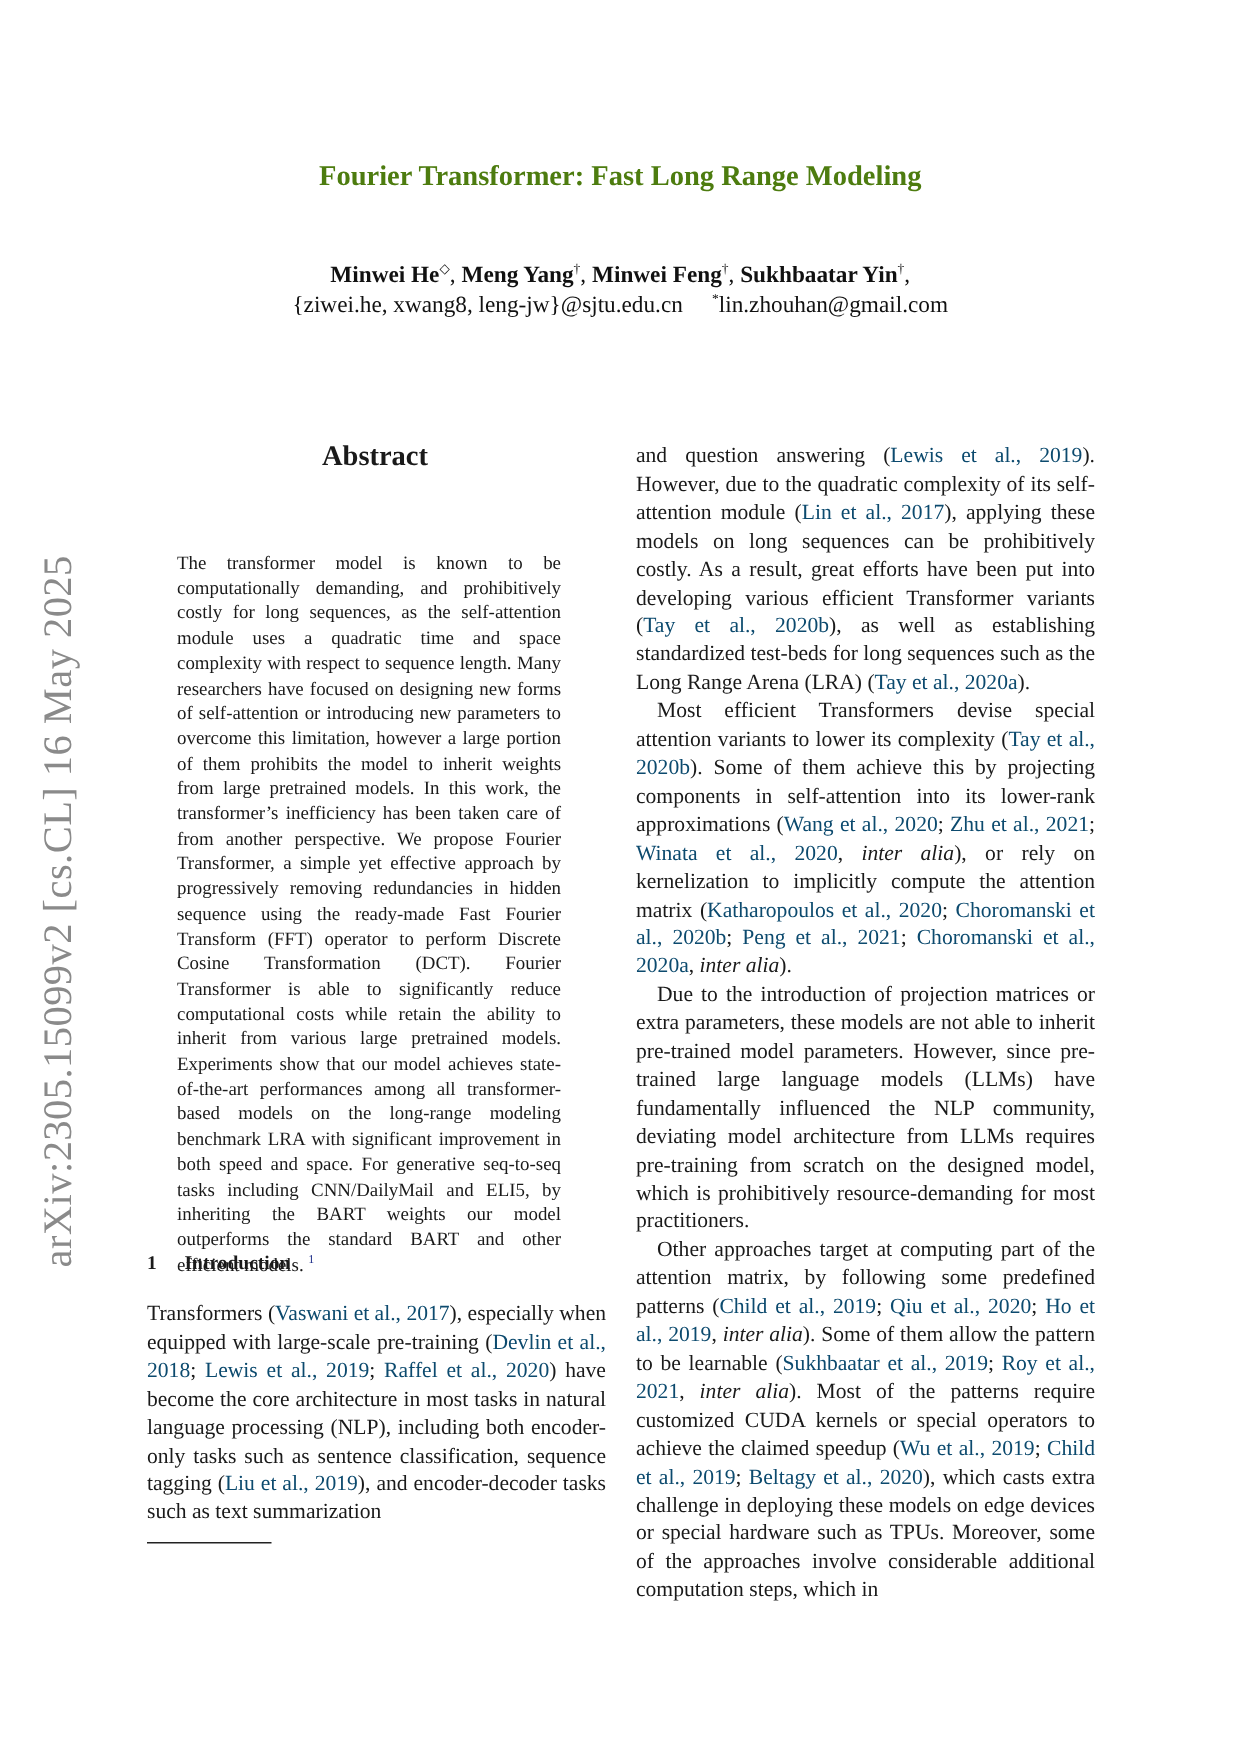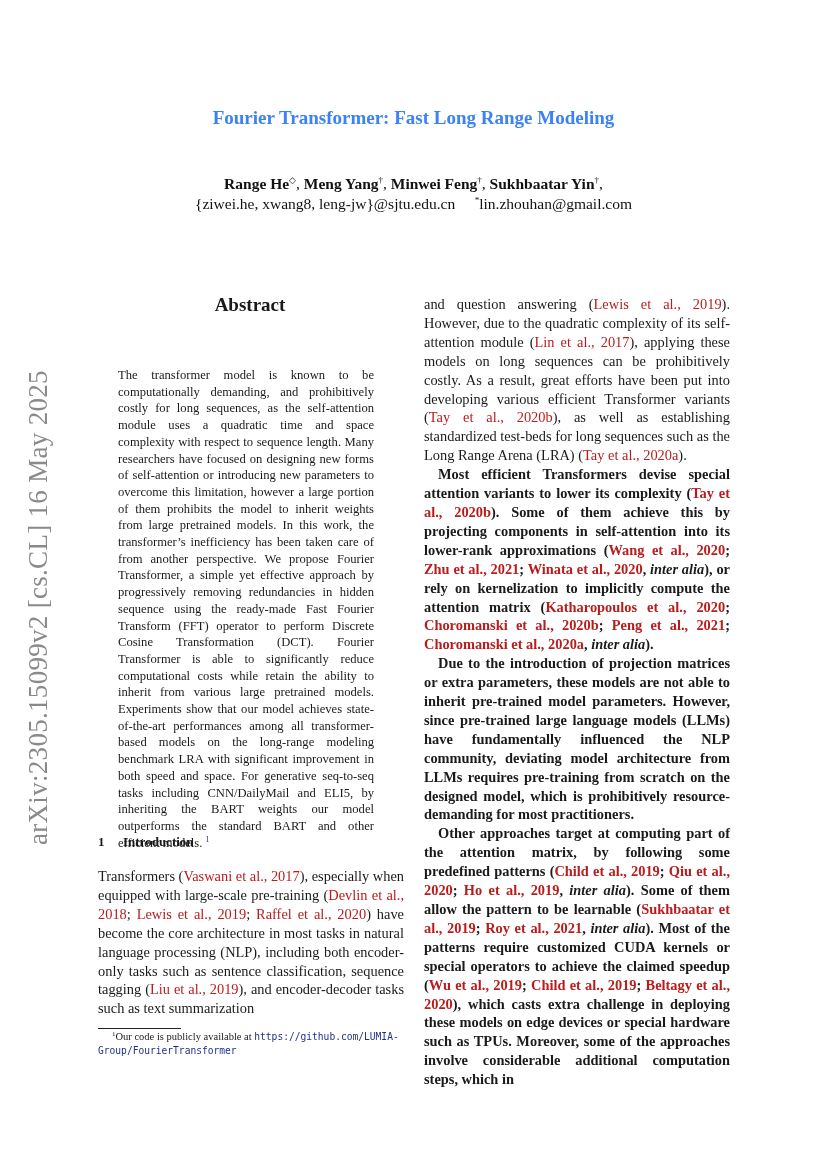--- a/index.html
+++ b/index.html
@@ -3,21 +3,21 @@
 <meta charset="utf-8">
 <style>
   html, body { margin: 0; padding: 0; background: #ffffff; }
   body {
     width: 827px; height: 1170px; position: relative; overflow: hidden;
     font-family: "Liberation Serif", "DejaVu Serif", serif; color: #1a1a1a;
   }
   .abs { position: absolute; }
   .title {
     left: 0; width: 827px; top: 106px; text-align: center;
-    font-weight: bold; font-size: 19px; line-height: 23px; color: #3b82f6;
+    font-weight: bold; font-size: 19px; line-height: 23px; color: #4d7c0f;
   }
   .authors {
     left: 0; width: 827px; top: 174px; text-align: center;
     font-size: 15.5px; line-height: 19.5px; color: #111;
   }
   .authors b { font-weight: bold; }
   .authors sup { font-size: 9px; vertical-align: 6px; line-height: 0; }
   .authors .star { color: #1f2f8a; }
   .stamp {
     left: 20px; top: 845px; width: 500px; height: 36px;
@@ -36,43 +36,43 @@
     font-size: 12.6px; line-height: 16.7px; text-align: justify; margin-top: 48px;
   }
   .abstract sup { font-size: 8px; color: #1f2f8a; vertical-align: 5px; line-height: 0; }
   .sec-head {
     left: 98px; top: 834px; font-weight: bold; font-size: 13px;
   }
   .sec-head .num { display: inline-block; width: 25px; }
   .intro { left: 98px; width: 306px; top: 867px; }
   .right { left: 424px; width: 306px; top: 295px; }
   .right p { margin: 0; text-indent: 0; }
-  .right p + p { text-indent: 14px; font-weight: bold; }
-  .cite { color: #b91c1c; }
+  .right p + p { text-indent: 14px; }
+  .cite { color: #0c4a6e; }
   i { font-style: italic; }
   .fn-rule { left: 98px; top: 1028px; width: 83px; height: 1px; background: #222; }
   .footnotes {
     left: 98px; width: 310px; top: 1030px; font-size: 10.5px; line-height: 13.6px;
   }
   .footnotes .fn { text-indent: 14px; }
   .footnotes sup { font-size: 7px; vertical-align: 4px; line-height: 0; }
   .mono { font-family: "DejaVu Sans Mono", "Liberation Mono", monospace; font-size: 9.6px; color: #1f2f8a; }
 </style>
 </head>
 <body>
 
 <div class="abs stamp">arXiv:2305.15099v2  [cs.CL]  16 May 2025</div>
 
 <div class="abs title">
   <div>Fourier Transformer: Fast Long Range Modeling</div>
 </div>
 
 <div class="abs authors">
   <div>
-    <b>Range He</b><sup>◇</sup>,
+    <b>Minwei He</b><sup>◇</sup>,
     <b>Meng Yang</b><sup>†</sup>,
     <b>Minwei Feng</b><sup>†</sup>,
     <b>Sukhbaatar Yin</b><sup>†</sup>,
   </div>
   <div>
     <span>{ziwei.he, xwang8, leng-jw}@sjtu.edu.cn</span>
     &nbsp;&nbsp;&nbsp;&nbsp;<sup>*</sup><span>lin.zhouhan@gmail.com</span>
   </div>
 </div>
 
@@ -87,14 +87,13 @@
 
 <div class="abs col right">
   <p>and question answering (<span class="cite">Lewis et al., 2019</span>). However, due to the quadratic complexity of its self-attention module (<span class="cite">Lin et al., 2017</span>), applying these models on long sequences can be prohibitively costly. As a result, great efforts have been put into developing various efficient Transformer variants (<span class="cite">Tay et al., 2020b</span>), as well as establishing standardized test-beds for long sequences such as the Long Range Arena (LRA) (<span class="cite">Tay et al., 2020a</span>).</p>
   <p>Most efficient Transformers devise special attention variants to lower its complexity (<span class="cite">Tay et al., 2020b</span>).  Some of them achieve this by projecting components in self-attention into its lower-rank approximations (<span class="cite">Wang et al., 2020</span>; <span class="cite">Zhu et al., 2021</span>; <span class="cite">Winata et al., 2020</span>, <i>inter alia</i>), or rely on kernelization to implicitly compute the attention matrix (<span class="cite">Katharopoulos et al., 2020</span>; <span class="cite">Choromanski et al., 2020b</span>; <span class="cite">Peng et al., 2021</span>; <span class="cite">Choromanski et al., 2020a</span>, <i>inter alia</i>).</p>
   <p>Due to the introduction of projection matrices or extra parameters, these models are not able to inherit pre-trained model parameters.  However, since pre-trained large language models (LLMs) have fundamentally influenced the NLP community, deviating model architecture from LLMs requires pre-training from scratch on the designed model, which is prohibitively resource-demanding for most practitioners.</p>
   <p>Other approaches target at computing part of the attention matrix, by following some predefined patterns (<span class="cite">Child et al., 2019</span>; <span class="cite">Qiu et al., 2020</span>; <span class="cite">Ho et al., 2019</span>, <i>inter alia</i>). Some of them allow the pattern to be learnable (<span class="cite">Sukhbaatar et al., 2019</span>; <span class="cite">Roy et al., 2021</span>, <i>inter alia</i>). Most of the patterns require customized CUDA kernels or special operators to achieve the claimed speedup (<span class="cite">Wu et al., 2019</span>; <span class="cite">Child et al., 2019</span>; <span class="cite">Beltagy et al., 2020</span>), which casts extra challenge in deploying these models on edge devices or special hardware such as TPUs. Moreover, some of the approaches involve considerable additional computation steps, which in</p>
 </div>
 
 <div class="abs fn-rule"></div>
 <div class="abs footnotes">
-  <div class="fn"><sup>1</sup><span>Our code is publicly available at </span><span class="mono">https://github.com/LUMIA-Group/FourierTransformer</span></div>
 </div>
 
 </body></html>

